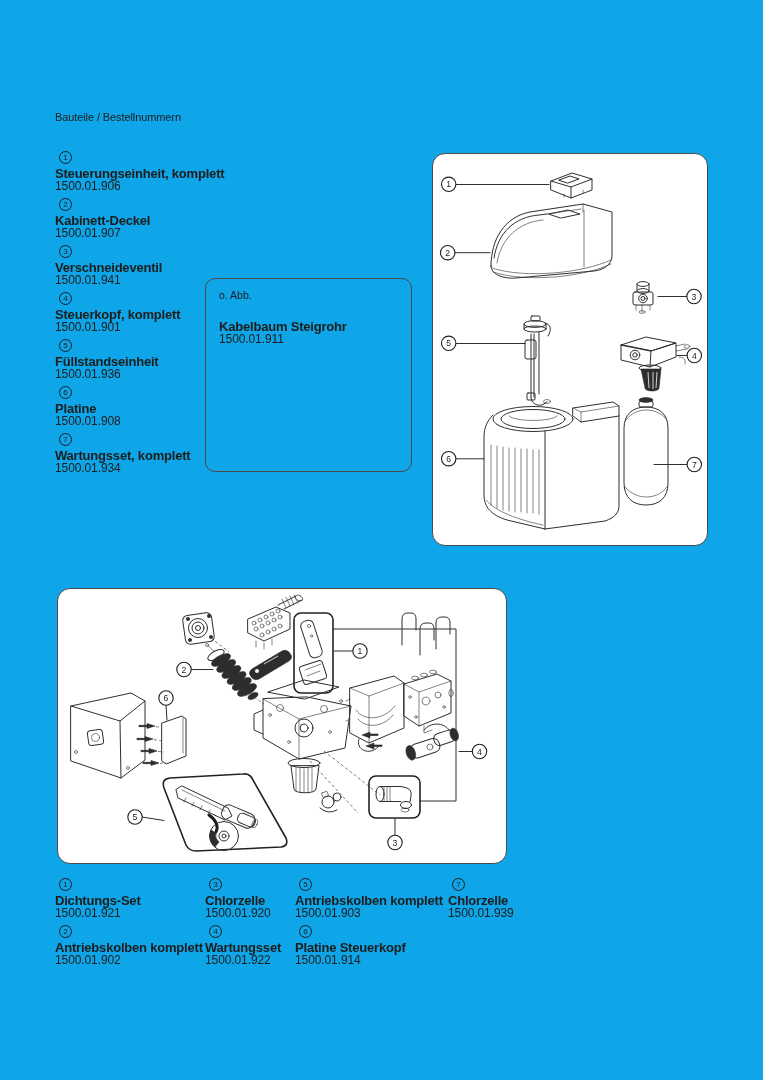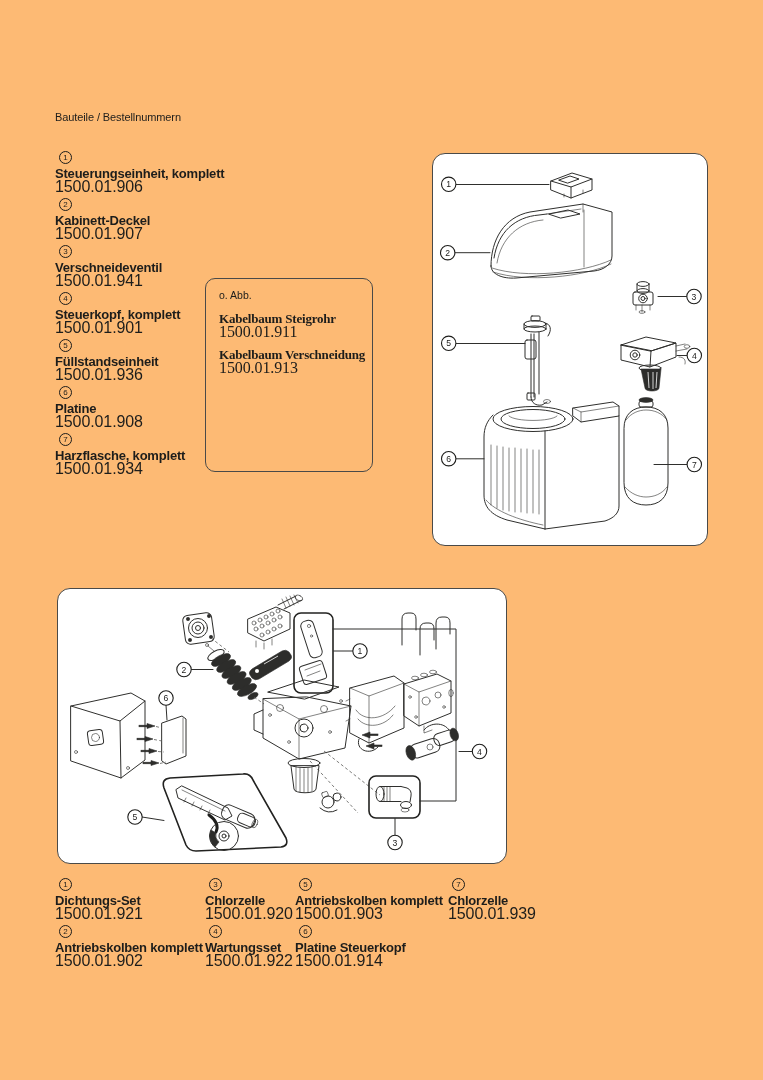--- a/index.html
+++ b/index.html
@@ -1,30 +1,30 @@
 <!DOCTYPE html>
 <html><head>
 <meta charset="utf-8">
 <style>
   html,body{margin:0;padding:0;}
   body{background:#ffffff;font-family:"Liberation Sans","DejaVu Sans",sans-serif;color:#1d1d1b;}
-  .page{position:relative;width:763px;height:1080px;background:#fdba74;overflow:hidden;}
+  .page{position:relative;width:763px;height:1080px;background:#0ea5e9;overflow:hidden;}
   .heading{position:absolute;left:55px;top:111px;font-size:11px;letter-spacing:-0.1px;color:#1d1d1b;}
   
   .plist{position:absolute;width:160px;}
   .pitem{margin-bottom:5px;}
   .badge{display:block;width:13px;height:13px;margin:0 0 3px 4px;border:1px solid #1d1d1b;border-radius:50%;
          font-size:8px;line-height:12.5px;text-align:center;box-sizing:border-box;}
   .pname{font-size:13px;font-weight:bold;letter-spacing:-0.2px;line-height:13px;white-space:nowrap;}
-  .pno{font-size:16px;letter-spacing:-0.1px;line-height:13px;white-space:nowrap;}
+  .pno{font-size:12px;letter-spacing:-0.1px;line-height:13px;white-space:nowrap;}
   
-  .oabb{position:absolute;left:205px;top:278px;width:168px;height:194px;border:1.3px solid #4a4a48;
+  .oabb{position:absolute;left:205px;top:278px;width:207px;height:194px;border:1.3px solid #4a4a48;
         border-radius:10px;box-sizing:border-box;padding:10px 8px 0 13px;}
   .oabb-label{font-size:10.5px;line-height:13px;}
-  .oitem{margin-top:10px;font-family:Liberation Serif, serif;}
+  .oitem{margin-top:18px;}
   .oitem:first-of-type{margin-top:9px;}
   
   .figbox{position:absolute;border:1.4px solid #4a4a48;border-radius:13px;box-sizing:border-box;background:#fff;}
   .fig-right{left:432px;top:153px;width:276px;height:393px;}
   .fig-bottom{left:57px;top:588px;width:450px;height:276px;}
   svg{display:block;}
   svg .ln{fill:none;stroke:#2f2f2d;stroke-width:1;stroke-linecap:round;stroke-linejoin:round;}
   svg .thin{stroke-width:0.6;}
   svg .grp{fill:none;stroke:#222220;stroke-width:1.6;stroke-linejoin:round;}
   svg .dash{fill:none;stroke:#5a5a58;stroke-width:0.8;stroke-dasharray:3 2.4;}
@@ -66,34 +66,30 @@
       <div class="pname">Füllstandseinheit</div>
       <div class="pno">1500.01.936</div>
     </div>
     <div class="pitem">
       <span class="badge">6</span>
       <div class="pname">Platine</div>
       <div class="pno">1500.01.908</div>
     </div>
     <div class="pitem">
       <span class="badge">7</span>
-      <div class="pname">Harzflasche, komplett</div>
+      <div class="pname">Wartungsset, komplett</div>
       <div class="pno">1500.01.934</div>
     </div>
   </div>
 
   <div class="oabb">
     <div class="oabb-label">o. Abb.</div>
     <div class="oitem">
       <div class="pname">Kabelbaum Steigrohr</div>
       <div class="pno">1500.01.911</div>
-    </div>
-    <div class="oitem">
-      <div class="pname">Kabelbaum Verschneidung</div>
-      <div class="pno">1500.01.913</div>
     </div>
   </div>
 
   <div class="figbox fig-right">
     <svg width="273" height="390" viewBox="0 0 273 390">
 
       <g>
         <path class="ln" d="M118,27 L139,19 L159,25 L159,36 L138,44 L118,36 Z"></path>
         <path class="ln" d="M118,27 L138,33 L159,25 M138,33 L138,44"></path>
         <path class="ln" d="M126,26 L137,22 L146,25 L135,29 Z"></path>

